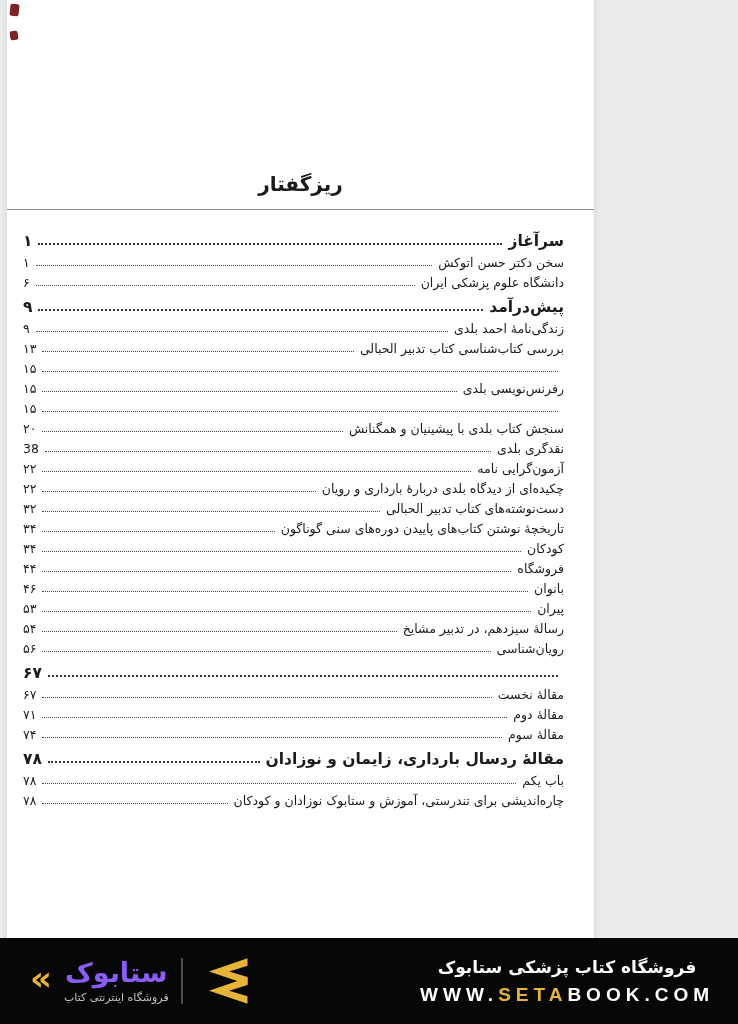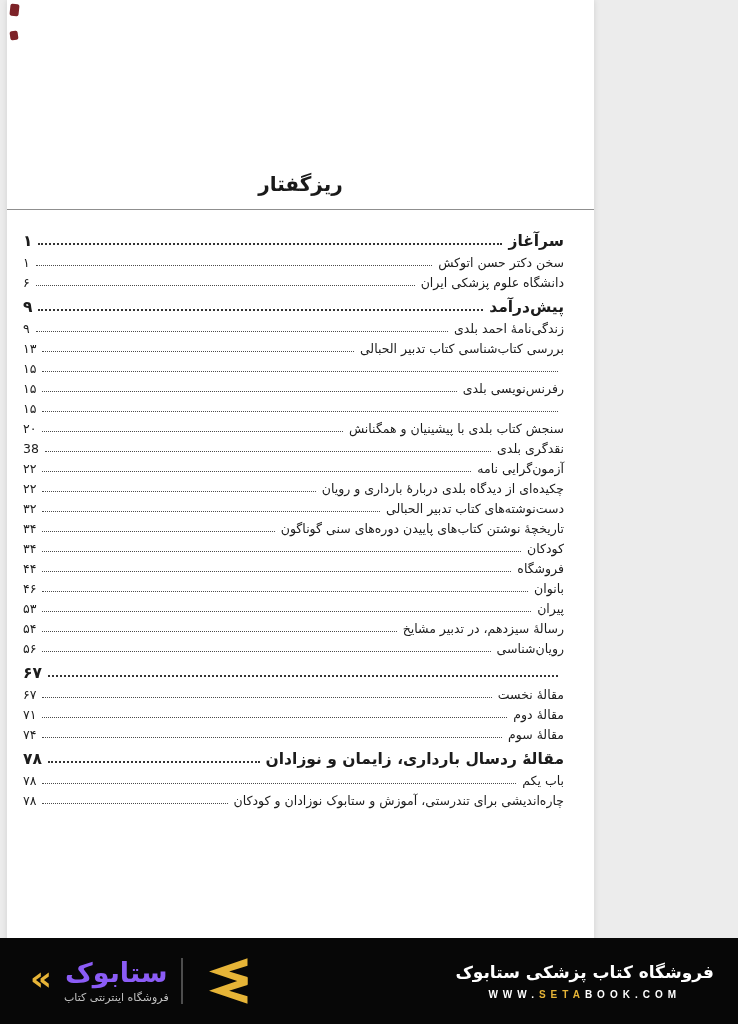--- a/index.html
+++ b/index.html
@@ -113,21 +113,21 @@
   .store-group { text-align: center; }
   .store-tagline {
     direction: rtl;
     color: #ffffff;
     font-size: 17px;
     font-weight: 700;
     margin-bottom: 7px;
   }
   .store-url {
     font-family: "Liberation Sans", sans-serif;
-    font-size: 10px;
+    font-size: 19px;
     font-weight: 700;
     letter-spacing: 5px;
     color: #ffffff;
     white-space: nowrap;
   }
   .store-url .hl { color: var(--accent, #e6b437); }
 </style>
 </head>
 <body>
 

